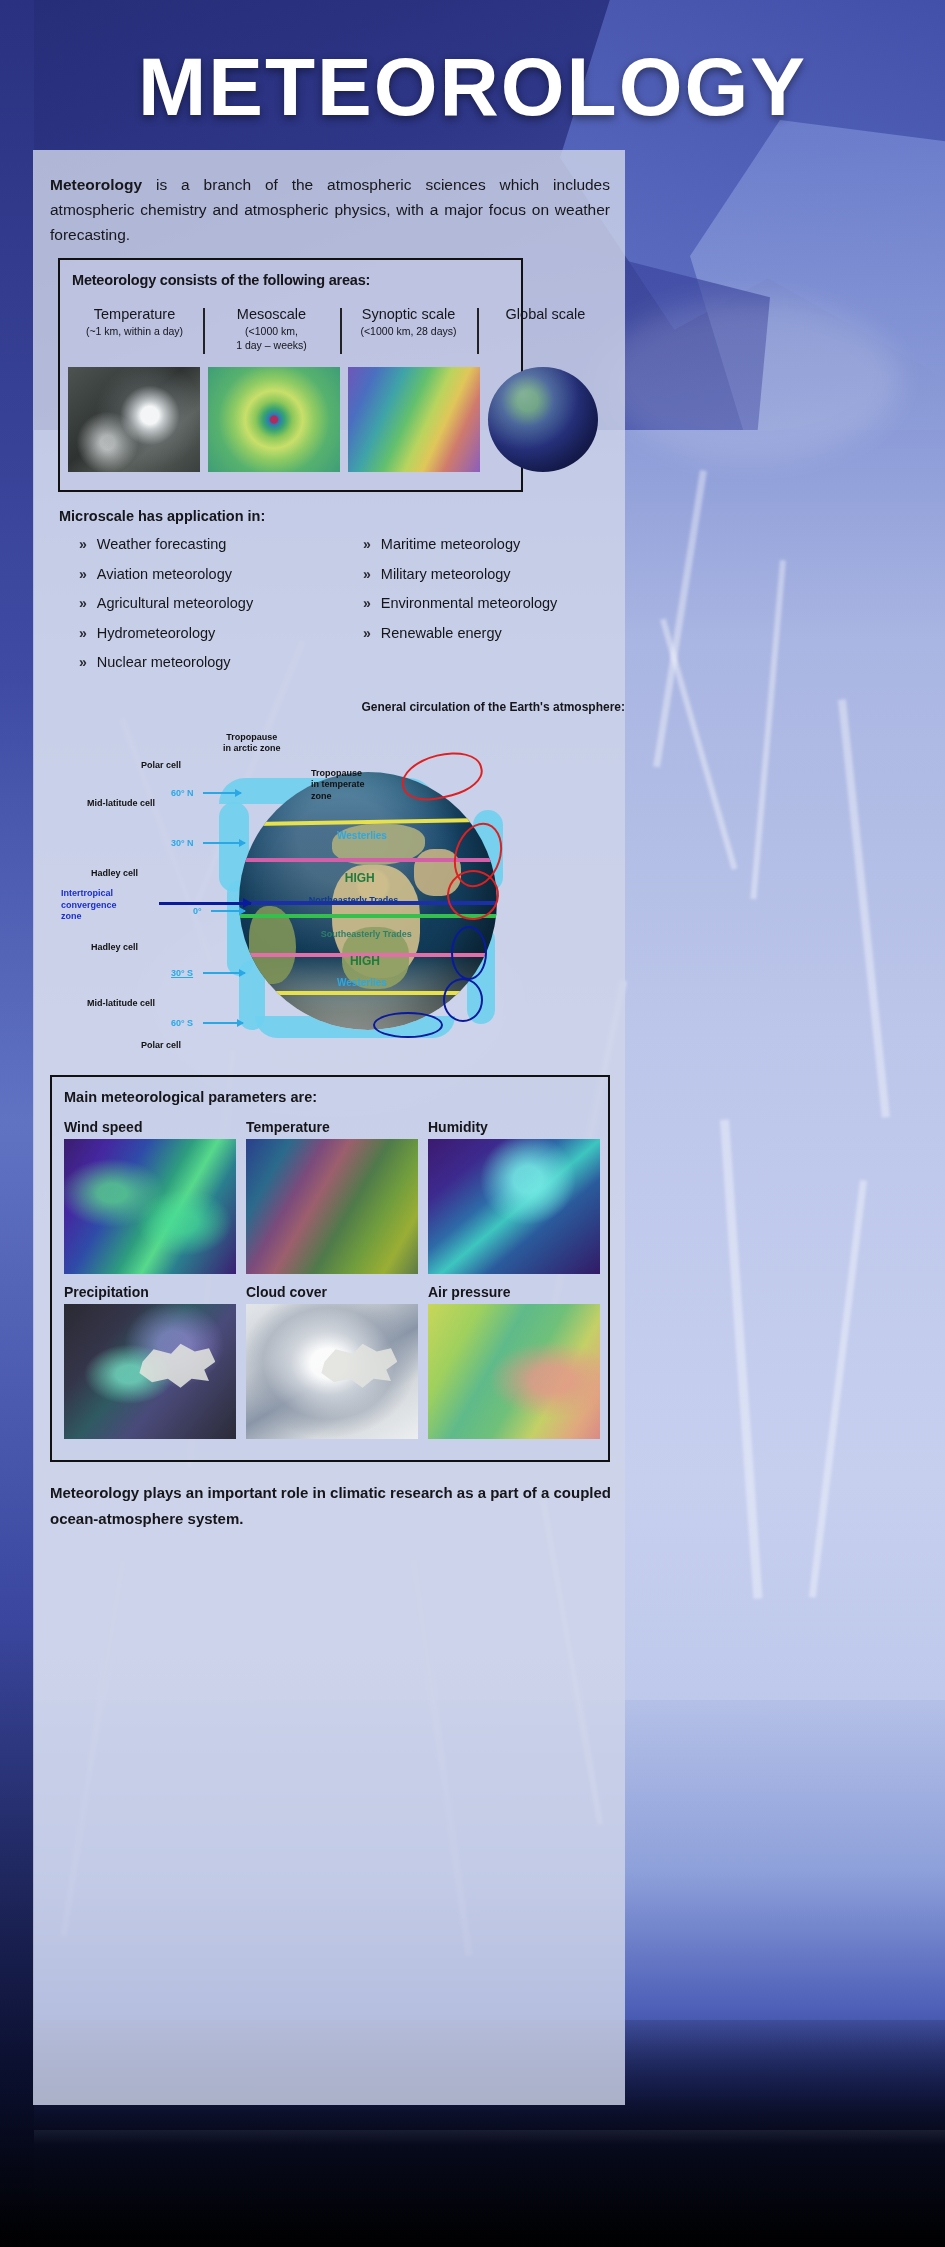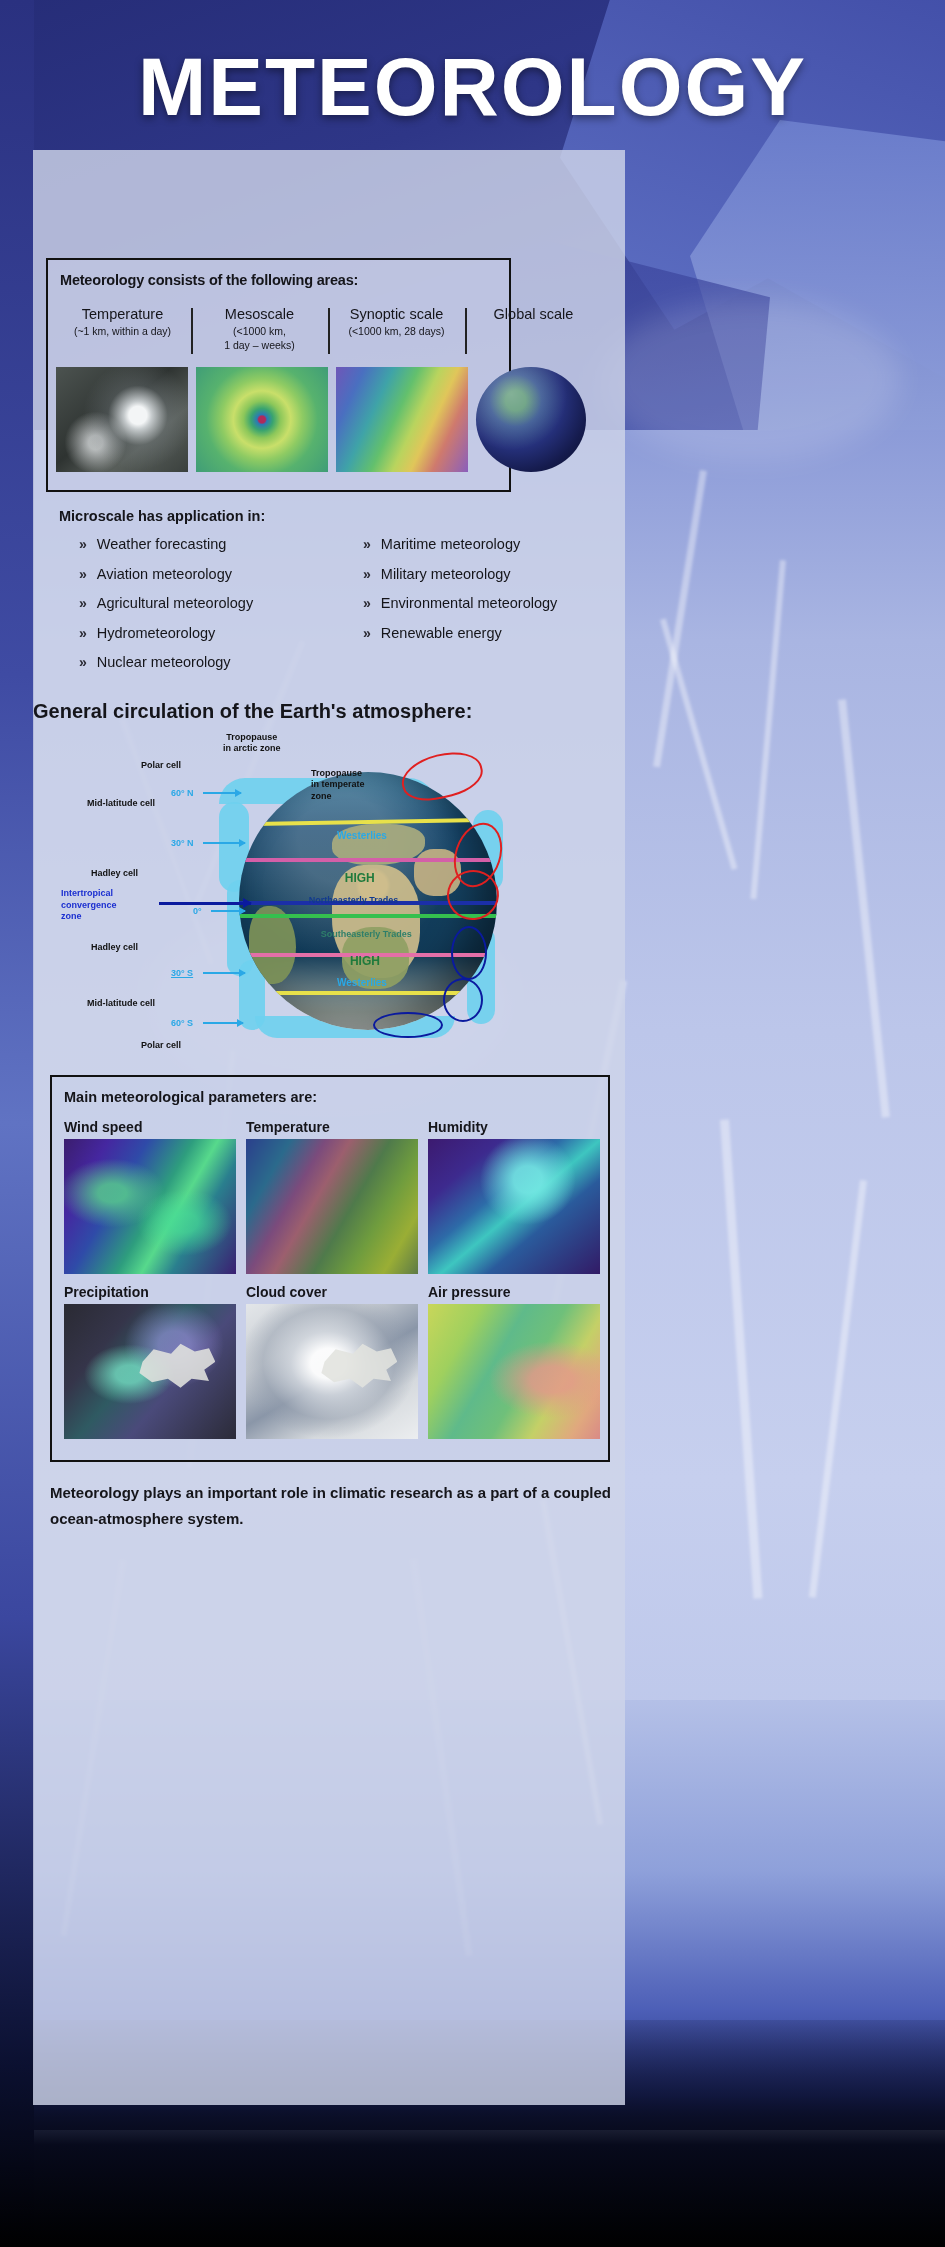--- a/index.html
+++ b/index.html
@@ -86,21 +86,21 @@
   }
   #intro {
     position:absolute; left:17px; top:22px; width:560px;
     font-size:15.5px; line-height:1.62;
     color:#17171c; text-align:justify;
   }
   #intro b { font-weight:bold; }
 
   
   #areas-box {
-    position:absolute; left:13px; top:108px;
+    position:absolute; left:25px; top:108px;
     width:465px; height:234px;
     border:2px solid #111; background:rgba(196,203,230,.55);
   }
   #areas-title {
     position:absolute; left:12px; top:12px;
     font-size:14.5px; font-weight:bold; color:#15151a;
     letter-spacing:-.2px;
   }
   #areas-row {
     position:absolute; left:6px; top:46px; width:548px; height:52px;
@@ -144,21 +144,21 @@
   #apps-right { left:330px; width:270px; }
   .app-item {
     display:flex; align-items:baseline; gap:12px;
     height:29.5px; font-size:14.5px; color:#15151a;
   }
   .chev { font-size:14px; font-weight:bold; color:#2a2a33; letter-spacing:-2px; }
 
   
   #circ-title {
     position:absolute; left:0; top:550px; width:592px;
-    text-align:left; font-size:20px; font-weight:bold; color:#15151a;
+    text-align:right; font-size:12px; font-weight:bold; color:#15151a;
   }
   #circ-wrap {
     position:absolute; left:10px; top:580px; width:572px; height:330px;
   }
   #globe {
     position:absolute; left:196px; top:42px; width:258px; height:258px;
     border-radius:50%;
     background:
       radial-gradient(circle at 40% 26%, rgba(255,255,255,.22) 0 18%, rgba(255,255,255,0) 48%),
       radial-gradient(circle at 52% 44%, #c9b183 0 7%, rgba(201,177,131,0) 9%),
@@ -285,20 +285,21 @@
   <div class="vein" style="left:230px;top:1050px;width:6px;height:420px;transform:rotate(6deg);opacity:.5;"></div>
   <div class="vein" style="left:410px;top:1560px;width:7px;height:400px;transform:rotate(-8deg);opacity:.45;"></div>
   <div class="vein" style="left:120px;top:1560px;width:6px;height:380px;transform:rotate(9deg);opacity:.45;"></div>
   <div class="cloudpuff" style="left:600px;top:300px;width:300px;height:160px;"></div>
   <div class="cloudpuff" style="left:150px;top:900px;width:360px;height:200px;"></div>
 
   <div id="title">METEOROLOGY</div>
 
   <div id="card">
 
+    <p id="intro"><b>Meteorology</b><span> is a branch of the atmospheric sciences which includes atmospheric chemistry and atmospheric physics, with a major focus on weather forecasting.</span></p>
 
     <div id="areas-box">
       <div id="areas-title">Meteorology consists of the following areas:</div>
       <div id="areas-row">
         <div class="area-col">
           <div class="area-name">Temperature</div>
           <div class="area-sub">(~1 km, within a day)</div>
         </div>
         <div class="area-col">
           <div class="area-name">Mesoscale</div>

